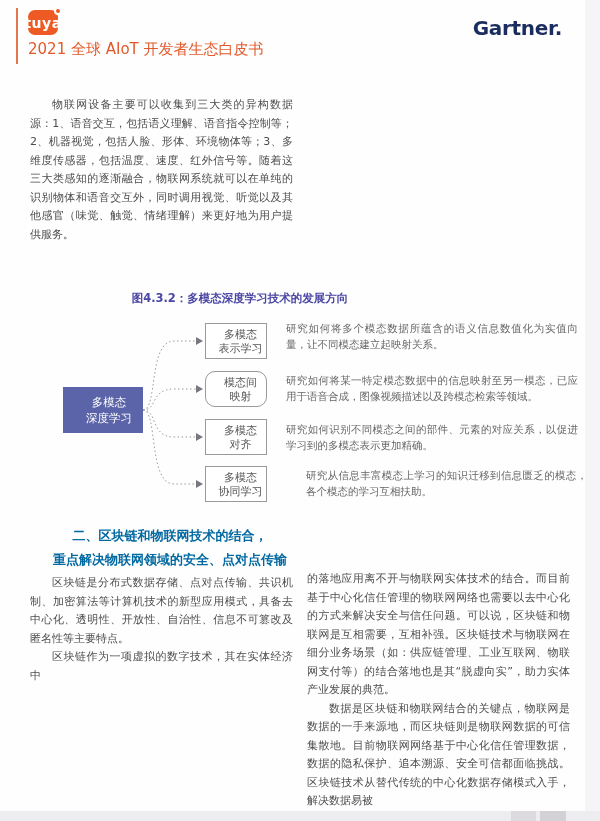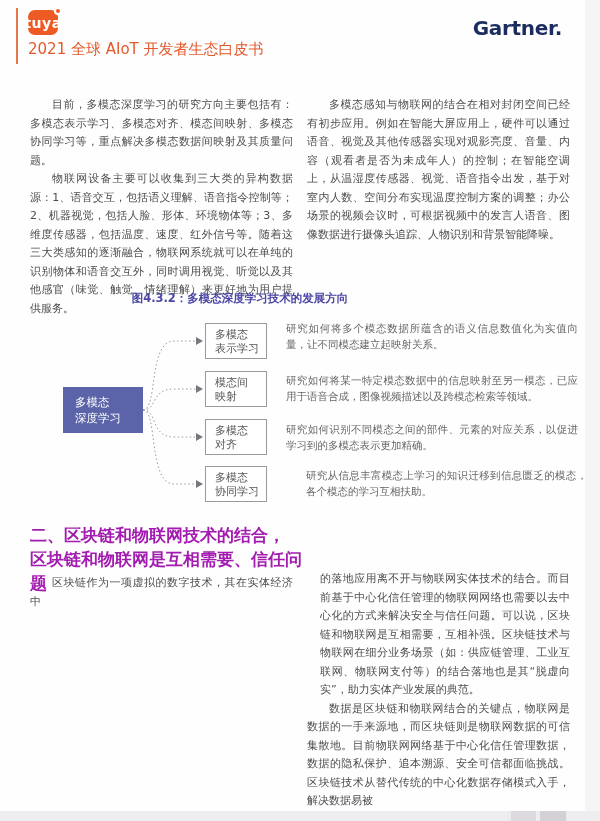--- a/index.html
+++ b/index.html
@@ -16,40 +16,40 @@
   .subtitle { position:absolute; left:28px; top:40px; font-size:15px; color:#e25a2c; white-space:nowrap; }
   .gartner { position:absolute; right:38px; top:16px; font-size:20px; font-weight:bold;
              color:#1b2d5e; letter-spacing:-0.3px; }
 
   
   .col { position:absolute; width:263px; font-size:11px; line-height:18.5px; color:#4c4c4c;
          text-align:justify; }
   #top-left  { left:30px;  top:96px; }
   #top-right { left:307px; top:96px; }
   .para { text-indent:2em; }
-  .para.no-indent { text-indent:0;margin-left:13px; }
+  .para.no-indent { text-indent:0; }
 
   
   .fig-title { position:absolute; left:0; top:291px; width:480px; text-align:center;
                font-size:11.5px; font-weight:bold; color:#4a46a4; }
   .root-box { position:absolute; left:63px; top:387px; width:80px; height:46px; background:#5b64a8;
               color:#fff; font-size:11.5px; line-height:16px; padding:7px 0 0 12px; }
   .branch-box { position:absolute; left:205px; width:62px; height:36px; background:#fff;
                 border:1px solid #9a9a9a; color:#555; font-size:11px; line-height:14.5px;
                 padding:3.5px 0 0 9px; }
   .branch-desc { position:absolute; left:286px; width:292px; font-size:10.5px; line-height:16px;
                  color:#666; text-align:justify; }
-  .lbl-line { display:block; }
-  #bbox-0 { top:323px; } #bbox-1 { top:371px; } #bbox-2 { top:419px; } #bbox-3 { top:466px; }
+  .lbl-line { display:block;text-align:center; }
+  #bbox-0 { top:323px; } #bbox-1 { top:371px;border-radius:10px; } #bbox-2 { top:419px; } #bbox-3 { top:466px; }
   #bdesc-0 { top:320px; } #bdesc-1 { top:372px; } #bdesc-2 { top:421px; } #bdesc-3 { top:467px;margin-left:20px; }
   .connector-svg { position:absolute; left:140px; top:318px; width:70px; height:190px; }
 
   
-  .section-heading { position:absolute; left:30px; top:524px; width:280px; font-size:17px;
-                     font-weight:bold; color:#a21caf; line-height:24px;font-family:Liberation Serif, serif; }
+  .section-heading { position:absolute; left:30px; top:524px; width:280px; font-size:13px;
+                     font-weight:bold; color:#0369a1; line-height:24px; }
   #bottom-left  { left:30px;  top:574px; }
   #bottom-right { left:307px; top:570px; }
 
   
   .right-strip { position:absolute; left:585px; top:0; width:15px; height:821px; background:#f5f4f6; }
   .bottom-strip { position:absolute; left:0; top:811px; width:600px; height:10px; background:#edecef; }
   .scroll-tab { position:absolute; top:811px; height:10px; }
   #tab-1 { left:511px; width:25px; background:#dcdade; }
   #tab-2 { left:540px; width:26px; background:#d3d1d6; }
 </style>
@@ -60,25 +60,21 @@
 
   <div class="accent-line"></div>
   <div class="tuya-badge">
     <span>tuya</span>
     <span class="tuya-ring"></span>
   </div>
   <div class="subtitle">2021 全球 AIoT 开发者生态白皮书</div>
   <div class="gartner">Gartner.</div>
 
   <div class="col" id="top-left">
-    <p class="para">目前，多模态深度学习的研究方向主要包括有：多模态表示学习、多模态对齐、模态间映射、多模态协同学习等，重点解决多模态数据间映射及其质量问题。</p>
     <p class="para">物联网设备主要可以收集到三大类的异构数据源：1、语音交互，包括语义理解、语音指令控制等；2、机器视觉，包括人脸、形体、环境物体等；3、多维度传感器，包括温度、速度、红外信号等。随着这三大类感知的逐渐融合，物联网系统就可以在单纯的识别物体和语音交互外，同时调用视觉、听觉以及其他感官（味觉、触觉、情绪理解）来更好地为用户提供服务。</p>
-  </div>
-  <div class="col" id="top-right">
-    <p class="para">多模态感知与物联网的结合在相对封闭空间已经有初步应用。例如在智能大屏应用上，硬件可以通过语音、视觉及其他传感器实现对观影亮度、音量、内容（观看者是否为未成年人）的控制；在智能空调上，从温湿度传感器、视觉、语音指令出发，基于对室内人数、空间分布实现温度控制方案的调整；办公场景的视频会议时，可根据视频中的发言人语音、图像数据进行摄像头追踪、人物识别和背景智能降噪。</p>
   </div>
 
   <div class="fig-title">图4.3.2：多模态深度学习技术的发展方向</div>
 
   <div class="root-box">
     <span class="lbl-line">多模态</span>
     <span class="lbl-line">深度学习</span>
   </div>
 
   <svg class="connector-svg" viewBox="0 0 70 190">
@@ -113,24 +109,25 @@
     <span class="lbl-line">协同学习</span>
   </div>
 
   <div class="branch-desc" id="bdesc-0">研究如何将多个模态数据所蕴含的语义信息数值化为实值向量，让不同模态建立起映射关系。</div>
   <div class="branch-desc" id="bdesc-2">研究如何识别不同模态之间的部件、元素的对应关系，以促进学习到的多模态表示更加精确。</div>
   <div class="branch-desc" id="bdesc-1">研究如何将某一特定模态数据中的信息映射至另一模态，已应用于语音合成，图像视频描述以及跨模态检索等领域。</div>
   <div class="branch-desc" id="bdesc-3">研究从信息丰富模态上学习的知识迁移到信息匮乏的模态，使各个模态的学习互相扶助。</div>
 
   <div class="section-heading">
     <span class="lbl-line">二、区块链和物联网技术的结合，</span>
-    <span class="lbl-line">区块链和物联网是互相需要、信任问题</span>
+    <span class="lbl-line">重点解决物联网领域的安全、点对点传输</span>
   </div>
 
   <div class="col" id="bottom-left">
+    <p class="para">区块链是分布式数据存储、点对点传输、共识机制、加密算法等计算机技术的新型应用模式，具备去中心化、透明性、开放性、自治性、信息不可篡改及匿名性等主要特点。</p>
     <p class="para">区块链作为一项虚拟的数字技术，其在实体经济中</p>
   </div>
   <div class="col" id="bottom-right">
     <p class="para no-indent">的落地应用离不开与物联网实体技术的结合。而目前基于中心化信任管理的物联网网络也需要以去中心化的方式来解决安全与信任问题。可以说，区块链和物联网是互相需要，互相补强。区块链技术与物联网在细分业务场景（如：供应链管理、工业互联网、物联网支付等）的结合落地也是其“脱虚向实”，助力实体产业发展的典范。</p>
     <p class="para">数据是区块链和物联网结合的关键点，物联网是数据的一手来源地，而区块链则是物联网数据的可信集散地。目前物联网网络基于中心化信任管理数据，数据的隐私保护、追本溯源、安全可信都面临挑战。区块链技术从替代传统的中心化数据存储模式入手，解决数据易被</p>
   </div>
 
   <div class="right-strip"></div>
   <div class="bottom-strip"></div>
   <div class="scroll-tab" id="tab-1"></div>

